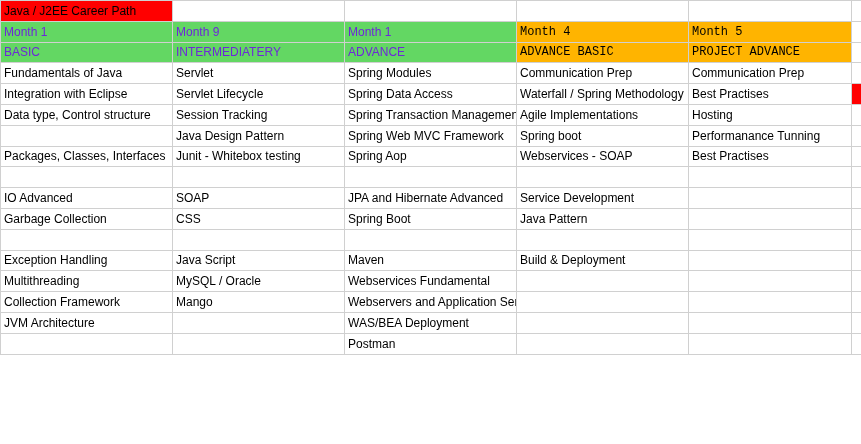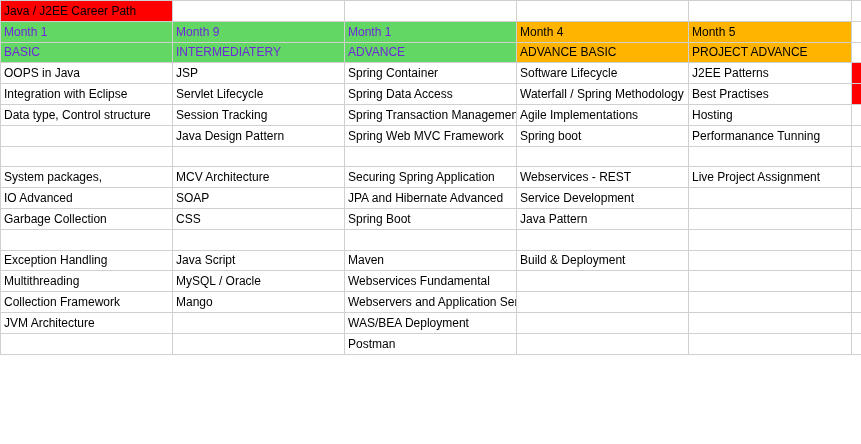--- a/index.html
+++ b/index.html
@@ -50,20 +50,21 @@
   }
   td.hdr-green {
     background: #5fd35f;
     background: #63d763;
     color: #6d28d9;
   }
   td.hdr-orange {
     background: #ffb400;
     background: #ffb400;
     color: #000000;
+    font-family: Liberation Mono, monospace;
   }
   td.blank {
     background: #ffffff;
   }
   td.redbar {
     background: #ff0000;
     border-left: 1px solid #d0d0d0;
     border-right: 1px solid #d0d0d0;
   }
   .spill {
@@ -102,26 +103,26 @@
         </tr>
         <tr>
           <td class="hdr-green">BASIC</td>
           <td class="hdr-green">INTERMEDIATERY</td>
           <td class="hdr-green">ADVANCE</td>
           <td class="hdr-orange">ADVANCE BASIC</td>
           <td class="hdr-orange">PROJECT ADVANCE</td>
           <td class="blank"></td>
         </tr>
         <tr>
-          <td class="spill">OOPS in Java</td>
-          <td class="spill">JSP</td>
-          <td class="spill">Spring Container</td>
-          <td class="spill">Software Lifecycle</td>
-          <td class="spill">J2EE Patterns</td>
-          <td class="redbar"></td>
+          <td class="spill">Fundamentals of Java</td>
+          <td class="spill">Servlet</td>
+          <td class="spill">Spring Modules</td>
+          <td class="spill">Communication Prep</td>
+          <td class="spill">Communication Prep</td>
+          <td class="blank"></td>
         </tr>
         <tr>
           <td class="spill">Integration with Eclipse</td>
           <td class="spill">Servlet Lifecycle</td>
           <td class="spill">Spring Data Access</td>
           <td class="spill">Waterfall / Spring Methodology</td>
           <td class="spill">Best Practises</td>
           <td class="redbar"></td>
         </tr>
         <tr>
@@ -134,33 +135,33 @@
         </tr>
         <tr>
           <td class="spill"></td>
           <td class="spill">Java Design Pattern</td>
           <td class="spill">Spring Web MVC Framework</td>
           <td class="spill">Spring boot</td>
           <td class="spill">Performanance Tunning</td>
           <td class="blank"></td>
         </tr>
         <tr>
-          <td class="spill"></td>
-          <td class="spill"></td>
-          <td class="spill"></td>
-          <td class="spill"></td>
-          <td class="spill"></td>
-          <td class="blank"></td>
-        </tr>
-        <tr>
-          <td class="spill">System packages,</td>
-          <td class="spill">MCV Architecture</td>
-          <td class="spill">Securing Spring Application</td>
-          <td class="spill">Webservices - REST</td>
-          <td class="spill">Live Project Assignment</td>
+          <td class="spill">Packages, Classes, Interfaces</td>
+          <td class="spill">Junit - Whitebox testing</td>
+          <td class="spill">Spring Aop</td>
+          <td class="spill">Webservices - SOAP</td>
+          <td class="spill">Best Practises</td>
+          <td class="blank"></td>
+        </tr>
+        <tr>
+          <td class="spill"></td>
+          <td class="spill"></td>
+          <td class="spill"></td>
+          <td class="spill"></td>
+          <td class="spill"></td>
           <td class="blank"></td>
         </tr>
         <tr>
           <td class="spill">IO Advanced</td>
           <td class="spill">SOAP</td>
           <td class="spill">JPA and Hibernate Advanced</td>
           <td class="spill">Service Development</td>
           <td class="spill"></td>
           <td class="blank"></td>
         </tr>

